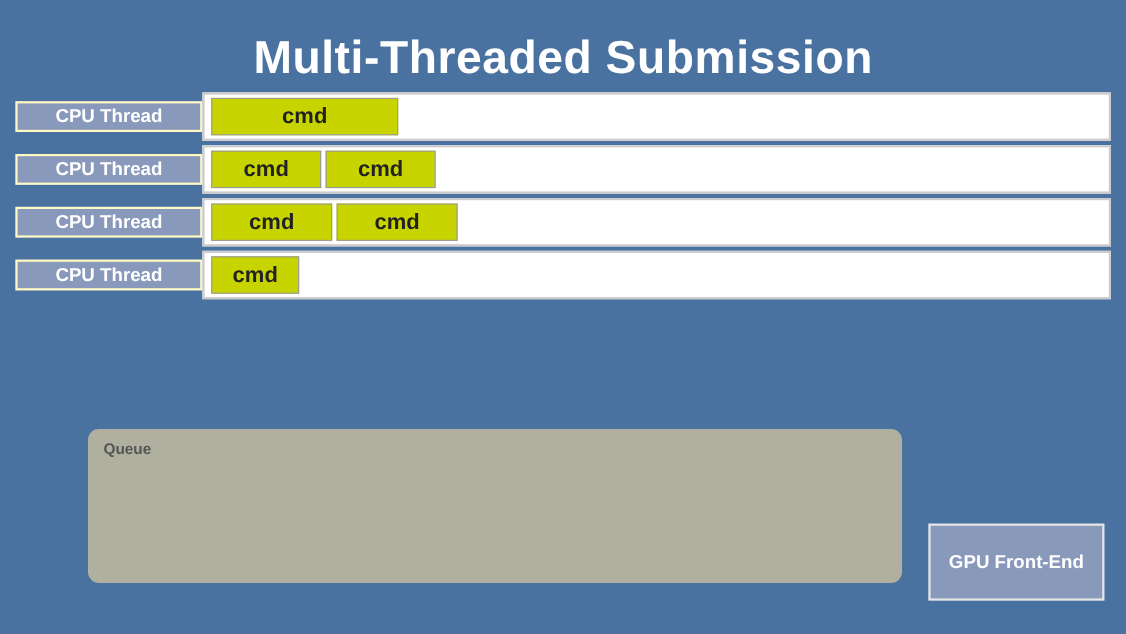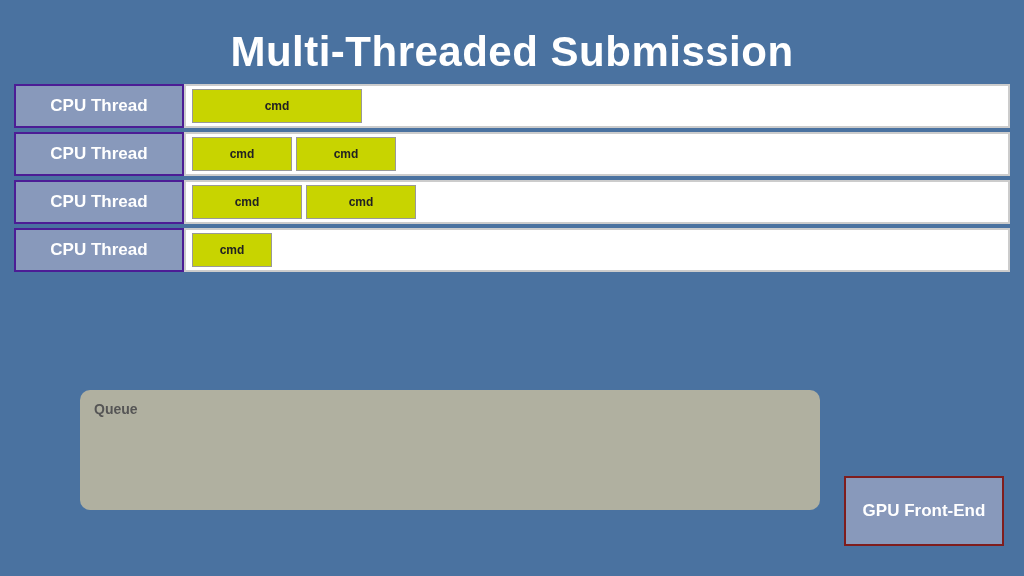--- a/index.html
+++ b/index.html
@@ -37,42 +37,42 @@
       gap: 0;
     }
 
     .thread-label {
       background-color: #8899bb;
       color: white;
       font-size: 17px;
       font-weight: 700;
       width: 170px;
       min-width: 170px;
-      height: 44px;
+      height: 28px;
       display: flex;
       align-items: center;
       justify-content: center;
-      border: 2px solid #4c1d95;
+      border: 2px solid #fef9c3;
     }
 
     .thread-timeline {
       background-color: white;
       height: 44px;
       flex: 1;
       display: flex;
       align-items: center;
       padding: 4px 6px;
       gap: 4px;
       border: 2px solid #ccc;
     }
 
     .cmd-block {
       background-color: #c8d400;
       color: #222;
-      font-size: 12px;
+      font-size: 20px;
       font-weight: 700;
       height: 34px;
       display: flex;
       align-items: center;
       justify-content: center;
       border: 1px solid #999;
     }
 
     
     .row1 .cmd1 { width: 170px; }
@@ -80,40 +80,40 @@
     .row2 .cmd2 { width: 100px; }
     .row3 .cmd1 { width: 110px; }
     .row3 .cmd2 { width: 110px; }
     .row4 .cmd1 { width: 80px; }
 
     .queue-box {
       position: absolute;
       left: 80px;
       top: 390px;
       width: 740px;
-      height: 120px;
+      height: 140px;
       background-color: #b0b0a0;
       border-radius: 10px;
       padding: 10px 14px;
     }
 
     .queue-label {
       color: #555;
       font-size: 14px;
       font-weight: 600;
     }
 
     .gpu-frontend {
       position: absolute;
       right: 20px;
       bottom: 30px;
       width: 160px;
       height: 70px;
       background-color: #8899bb;
-      border: 2px solid #7f1d1d;
+      border: 2px solid #e5e5e5;
       display: flex;
       align-items: center;
       justify-content: center;
       color: white;
       font-size: 17px;
       font-weight: 700;
       text-align: center;
     }
   </style>
 </head>

